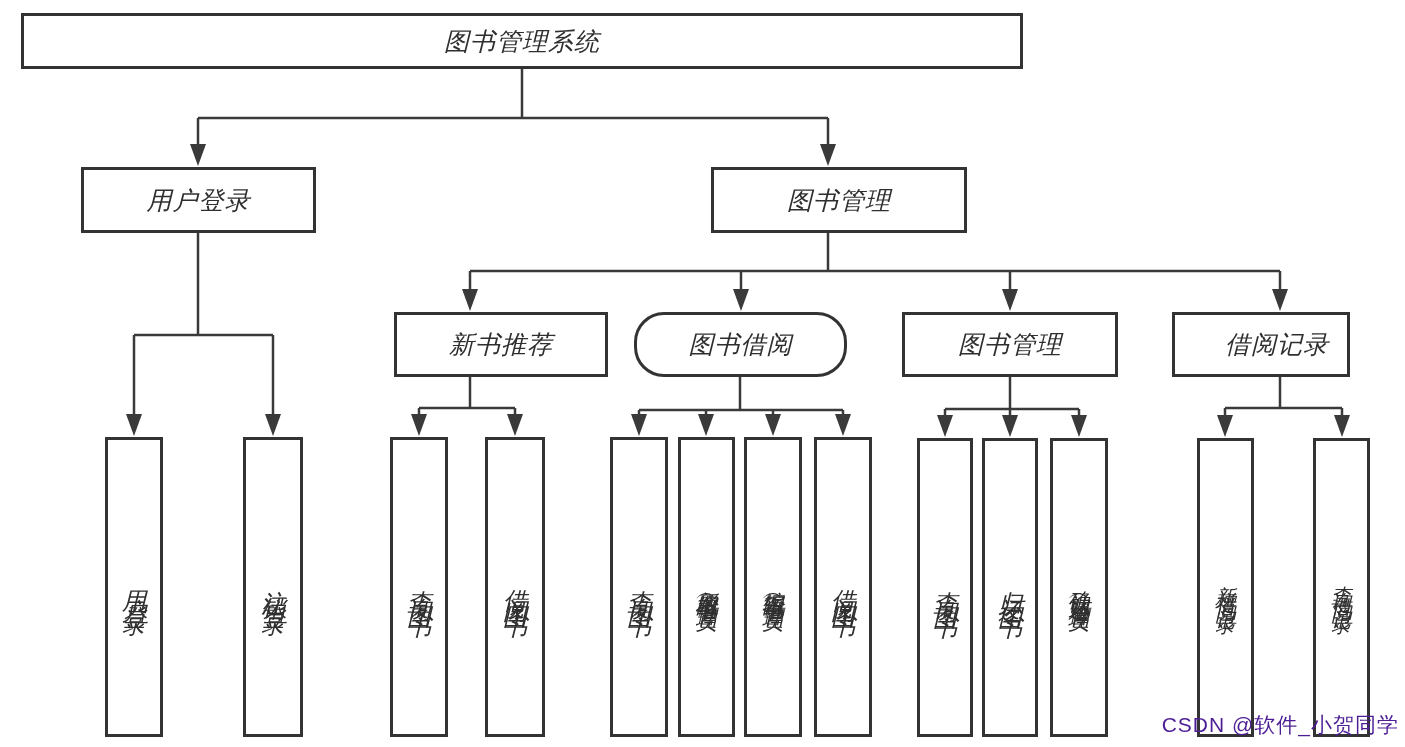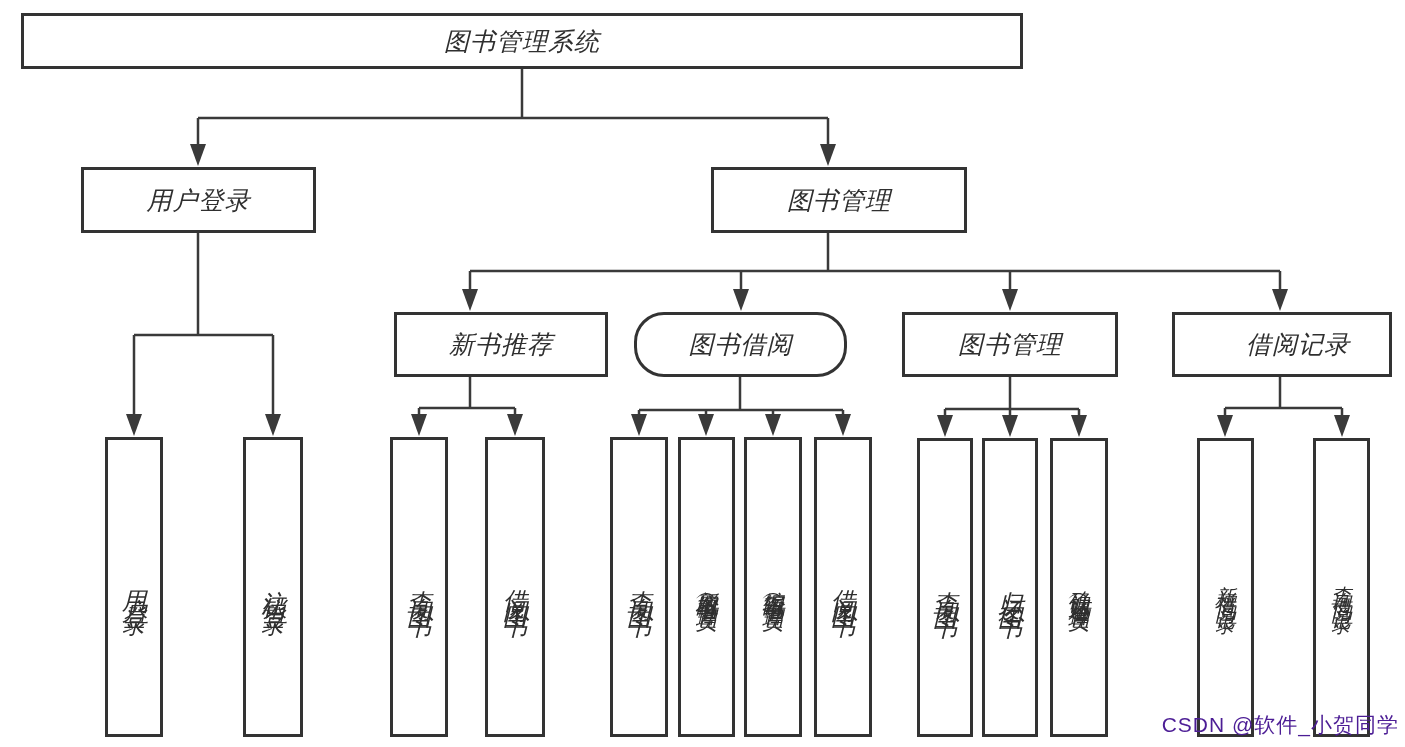--- a/index.html
+++ b/index.html
@@ -92,21 +92,21 @@
 
   <div class="box hbox" style="left:363px; top:312px; width:214px; height:65px;margin-left:31px;">
     <span>新书推荐</span>
   </div>
   <div class="box hbox" style="left:634px; top:312px; width:213px; height:65px;border-radius:30px;">
     <span>图书借阅</span>
   </div>
   <div class="box hbox" style="left:902px; top:312px; width:216px; height:65px;">
     <span>图书管理</span>
   </div>
-  <div class="box hbox" style="left:1172px; top:312px; width:220px; height:65px;padding-left:32px;">
+  <div class="box hbox" style="left:1172px; top:312px; width:178px; height:65px;padding-left:32px;">
     <span>借阅记录</span>
   </div>
 
   <div class="box leaf" style="left:105px; top:437px; width:58px; height:300px;">
     <span class="vtext">用户登录</span>
   </div>
   <div class="box leaf" style="left:243px; top:437px; width:60px; height:300px;">
     <span class="vtext">注销登录</span>
   </div>
 

